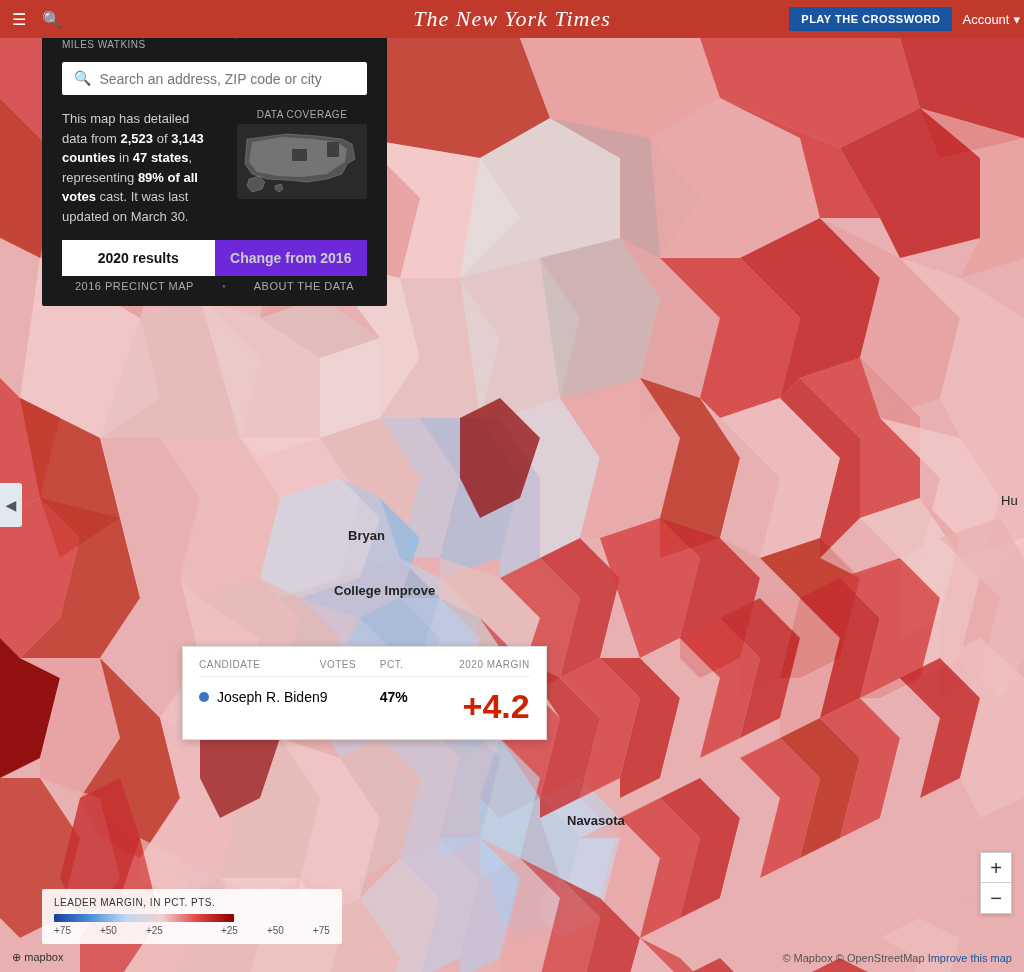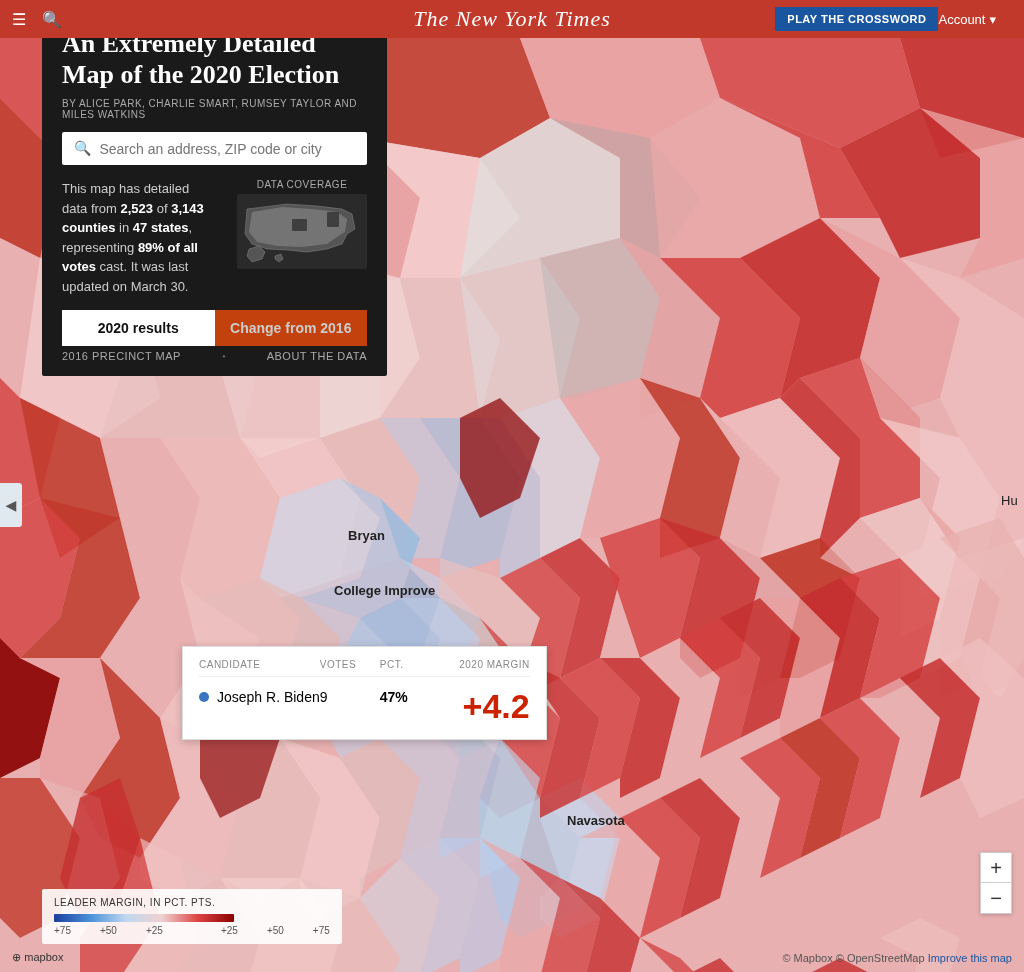--- a/index.html
+++ b/index.html
@@ -25,24 +25,24 @@
     }
     .header-title {
       font-family: 'Times New Roman', serif;
       font-size: 22px;
       color: white;
       letter-spacing: 1px;
       font-style: italic;
     }
     .header-right {
       position: absolute;
-      right: 28px;
+      right: 4px;
       display: flex;
       align-items: center;
-      gap: 0;
+      gap: 10px;
     }
     .crossword-btn {
       background: #1a56a0;
       color: white;
       font-family: Arial, sans-serif;
       font-size: 11px;
       font-weight: bold;
       letter-spacing: 0.5px;
       padding: 6px 12px;
       border: none;
@@ -175,27 +175,27 @@
       font-weight: bold;
       border: none;
       cursor: pointer;
       text-align: center;
     }
     .toggle-btn.active {
       background: white;
       color: #111;
     }
     .toggle-btn.inactive {
-      background: #c2410c;
+      background: #6d28d9;
       color: #ccc;
     }
     .panel-footer {
       display: flex;
-      gap: 3px;
-      justify-content: space-between;
+      gap: 28px;
+      justify-content: center;
     }
     .footer-link {
       font-family: Arial, sans-serif;
       font-size: 11px;
       color: #aaa;
       text-decoration: none;
       text-transform: uppercase;
       letter-spacing: 0.5px;
       cursor: pointer;
     }
@@ -551,21 +551,20 @@
 
   <div class="city-label" style="top: 490px; left: 348px;">Bryan</div>
   <div class="city-label" style="top: 545px; left: 334px;">College Improve</div>
   <div class="city-label" style="top: 775px; left: 567px;">Navasota</div>
   <div class="city-label" style="top: 455px; left: 1001px; font-weight: normal;">Hu</div>
 
   <div class="side-arrow">◀</div>
 </div>
 
 <div class="info-panel">
-  <h1 class="panel-title">An Extremely Detailed Map of the 2020 Election</h1>
   <p class="panel-authors">BY ALICE PARK, CHARLIE SMART, RUMSEY TAYLOR AND MILES WATKINS</p>
 
   <div class="search-bar">
     <span class="search-bar-icon">🔍</span>
     <input type="text" placeholder="Search an address, ZIP code or city" style="">
   </div>
 
   <div class="panel-body">
     <p class="panel-text">
       This map has detailed data from <strong>2,523</strong> of <strong>3,143 counties</strong> in <strong>47 states</strong>, representing <strong>89% of all votes</strong> cast. It was last updated on March 30.

